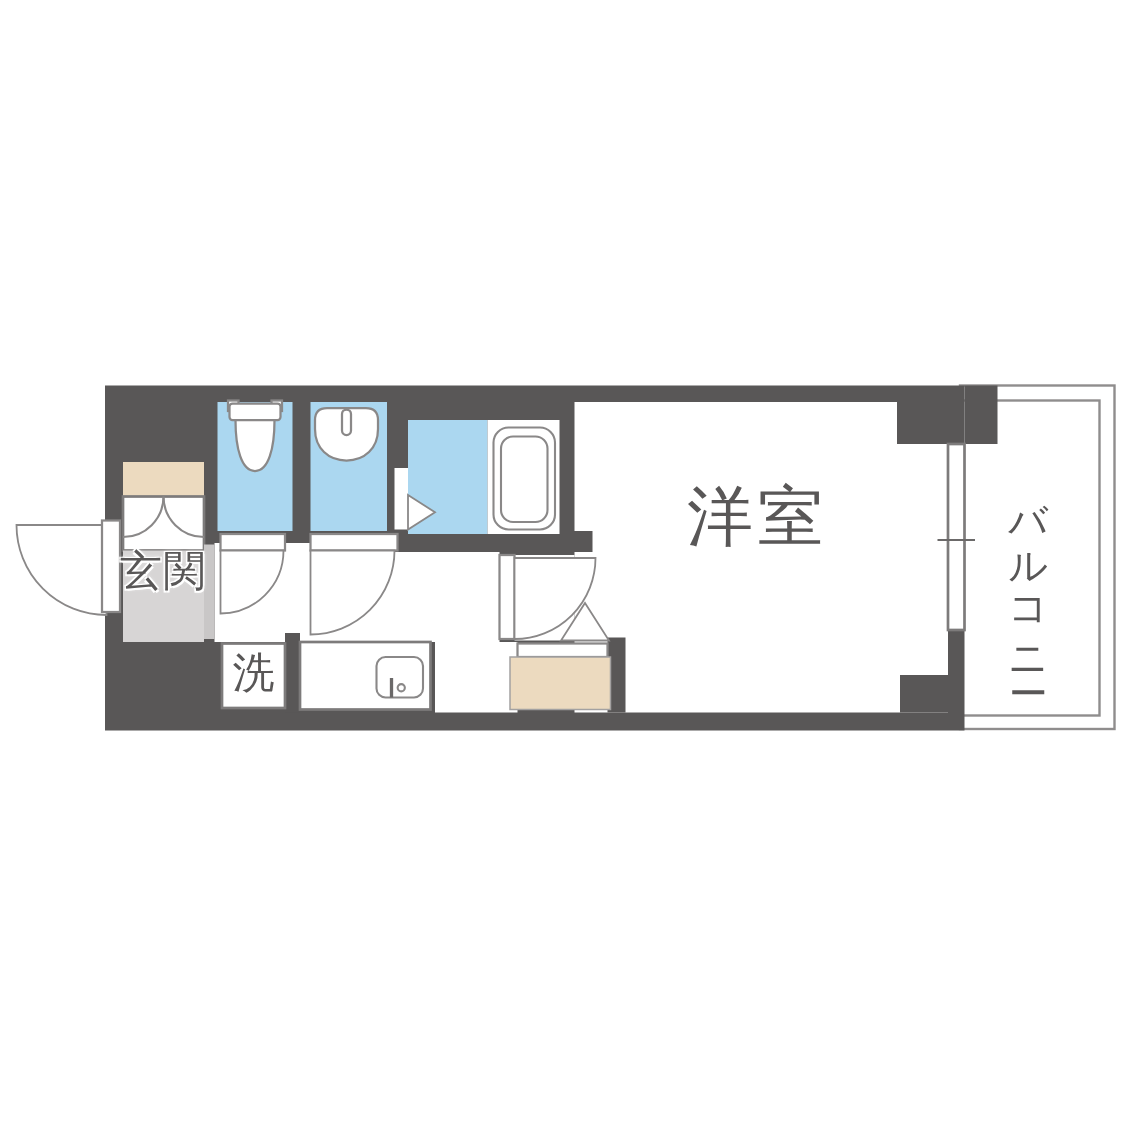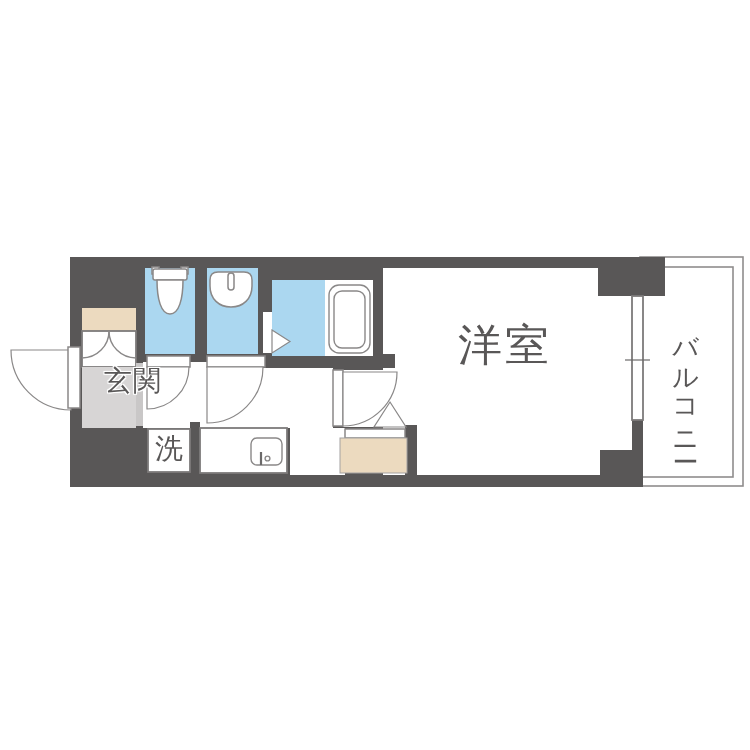--- a/index.html
+++ b/index.html
@@ -13,21 +13,21 @@
   .egray{fill:var(--entrance-floor);}
   .sgray{fill:var(--entrance-strip);}
   .ln{fill:none;stroke:var(--fixture-line);stroke-width:1.4;}
   .fixture{fill:#ffffff;stroke:var(--fixture-line);stroke-width:1.5;}
   .box{fill:#ffffff;stroke:var(--box-line);stroke-width:1.8;}
   .pie{fill:#ffffff;stroke:var(--fixture-line);stroke-width:1.2;}
   .bal{fill:#ffffff;stroke:var(--balcony-line);stroke-width:1.6;}
   .label{position:absolute;color:var(--text);text-align:center;line-height:1.05;
          font-weight:500;user-select:none;}
   #label-entrance{left:80px;top:366px;width:58px;font-size:28px;letter-spacing:1px;
-         text-shadow:1px 1px 0 #fff,-1px -1px 0 #fff,1px -1px 0 #fff,-1px 1px 0 #fff,0 0 3px #fff;padding-left:24px;}
+         text-shadow:1px 1px 0 #fff,-1px -1px 0 #fff,1px -1px 0 #fff,-1px 1px 0 #fff,0 0 3px #fff;}
   #label-laundry{left:148px;top:434px;width:42px;font-size:28px;}
   #label-room-name{left:410px;top:322px;width:190px;font-size:44px;letter-spacing:3px;}
   #label-room-size{left:410px;top:368px;width:190px;font-size:43px;letter-spacing:0;}
   #label-balcony{left:671px;top:297px;width:30px;height:175px;font-size:26px;letter-spacing:3px;
          writing-mode:vertical-rl;text-orientation:upright;line-height:30px;}
 </style>
 </head>
 <body>
 
 <div id="canvas" style="--wall: #595757; --water-blue: #abd7f0; --beige: #ecdabf; --entrance-floor: #d7d5d5; --entrance-strip: #c9c7c7; --fixture-line: #8a8888; --box-line: #7d7b7b; --balcony-line: #8f8d8d; --text: #595757;">

